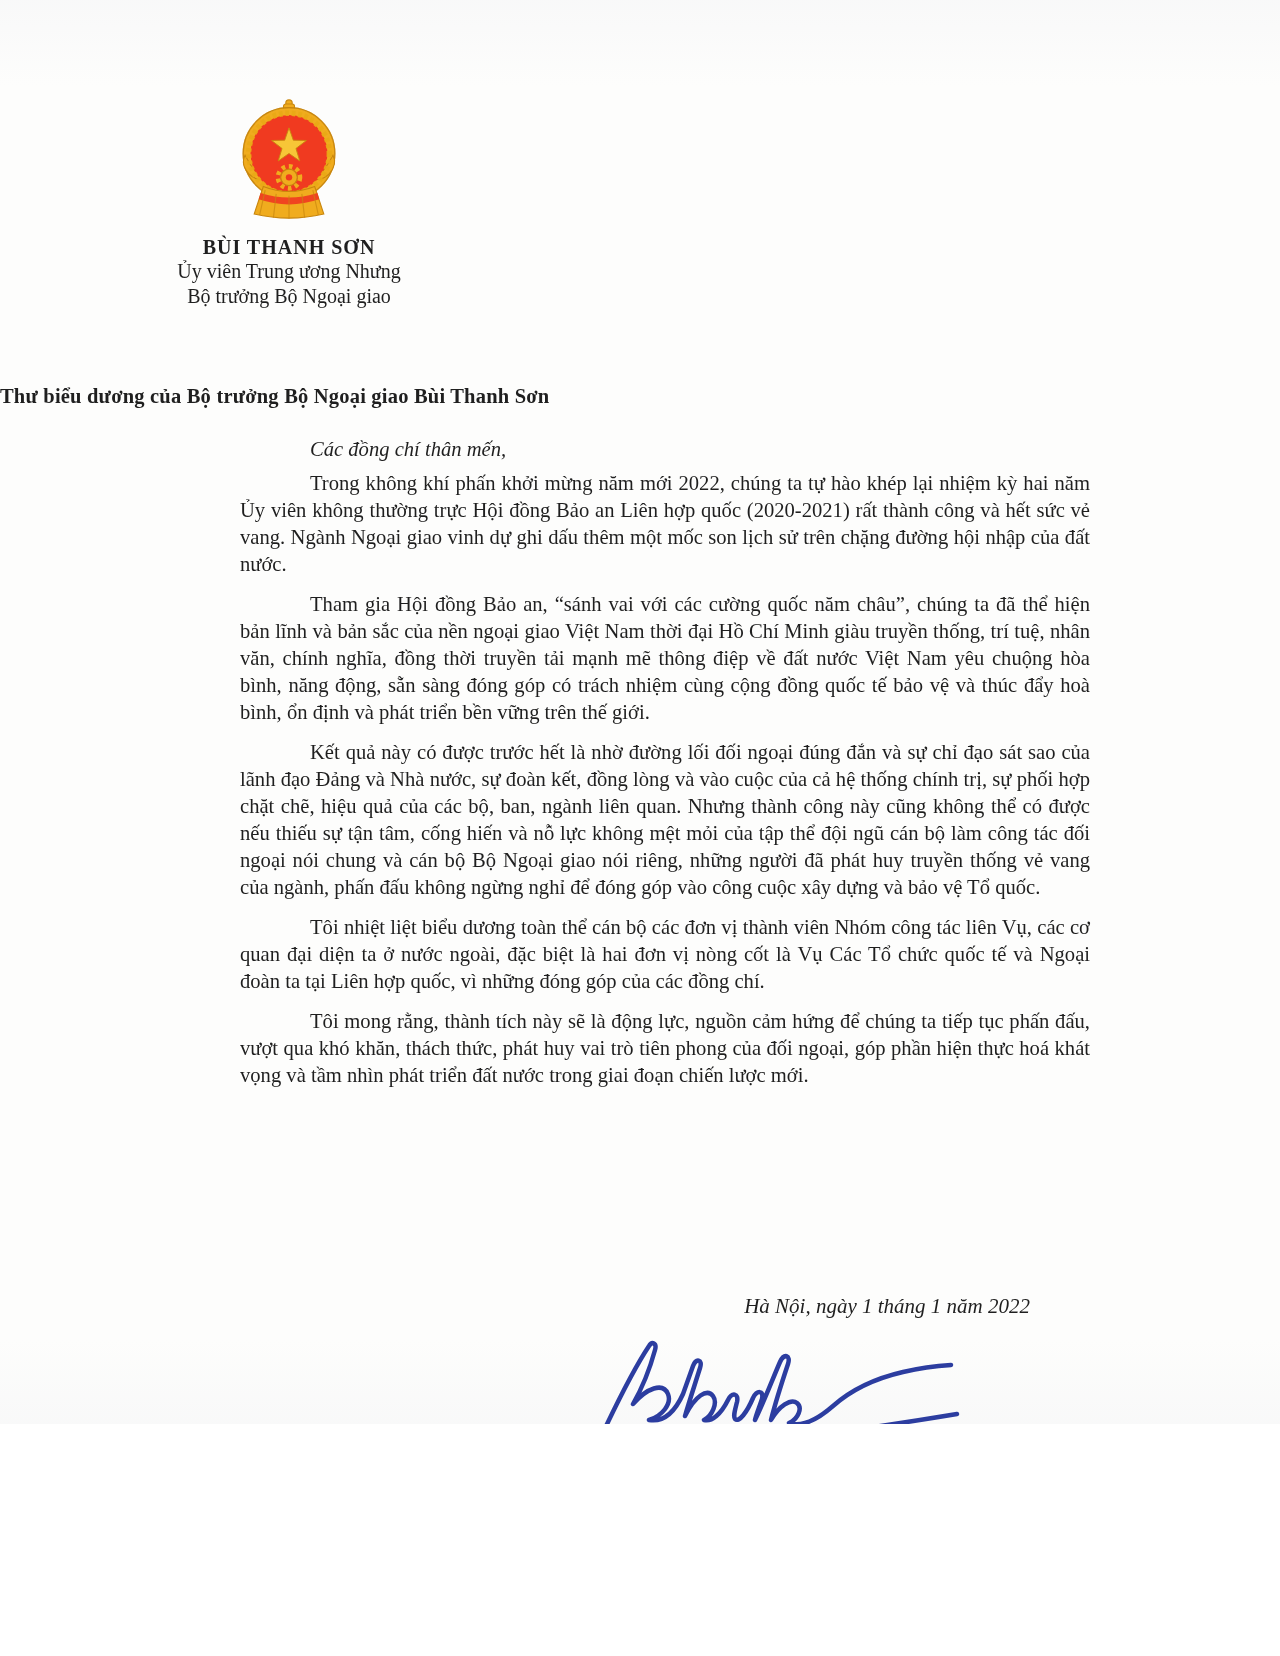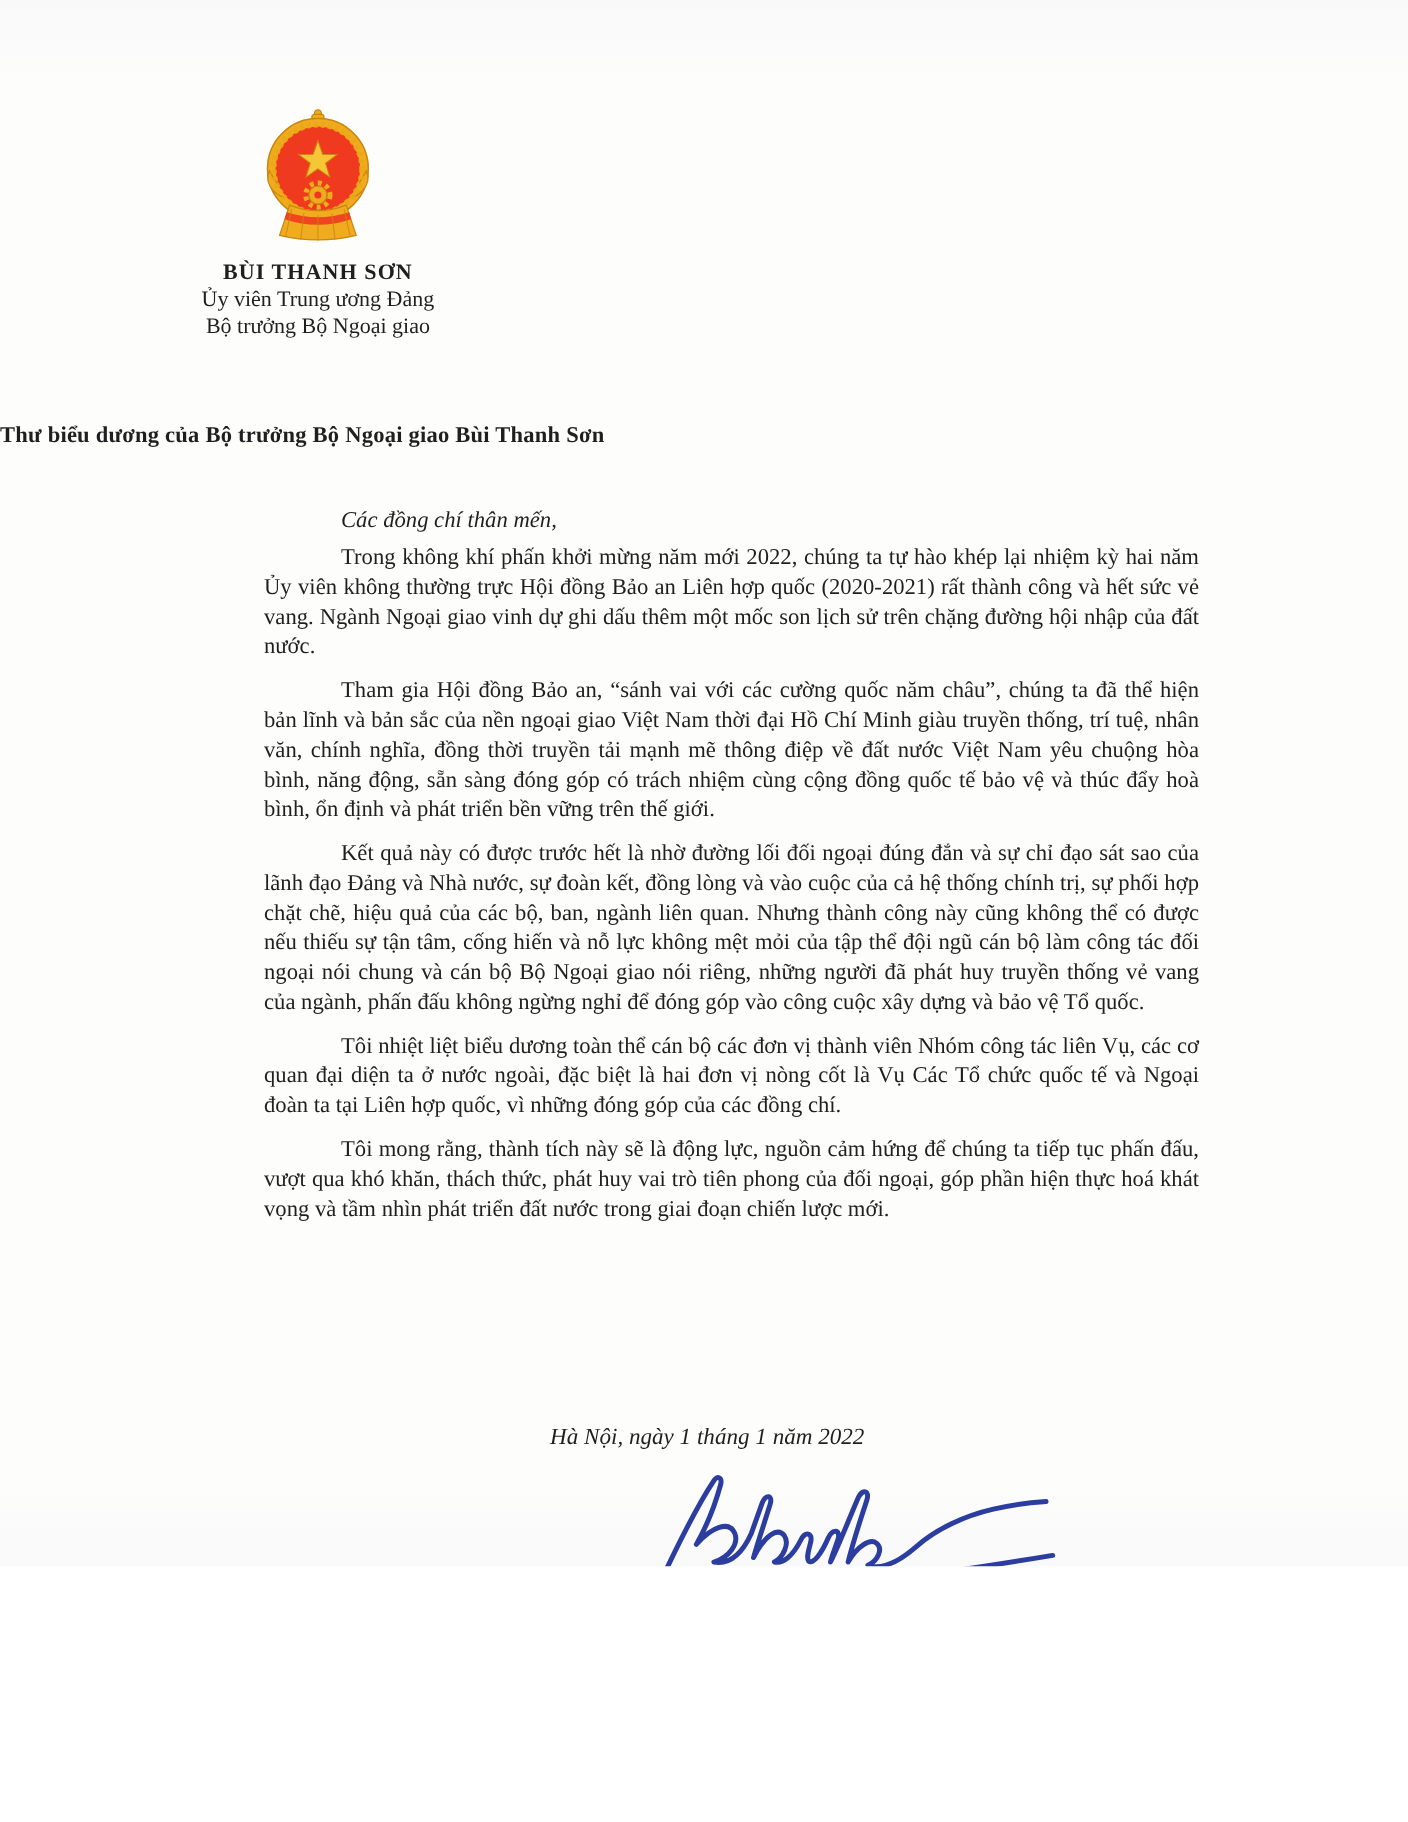--- a/index.html
+++ b/index.html
@@ -52,32 +52,32 @@
     position:absolute;
     top:385px; left:0; width:1280px;
     text-align:left;
     font-weight:bold;
     font-size:20.5px;
     letter-spacing:.2px;
   }
   
   .body{
     position:absolute;
-    top:460px; left:240px; width:850px;
+    top:436px; left:240px; width:850px;
     font-size:20.6px;
     line-height:27px;
     text-align:justify;
   }
   .body p{ text-indent:70px; margin:0 0 13px 0; }
   .salutation{ font-style:italic; margin-bottom:7px !important; text-align:left; }
   
   .dateline{
     position:absolute;
     top:1294px; left:500px; width:530px;
-    text-align:left;
+    text-align:right;
     font-style:italic;
     font-size:21px;
   }
   .signature{
     position:absolute;
     top:1332px; left:565px;
     width:410px; height:135px;
   }
   .signature path{
     fill:none;
@@ -126,21 +126,21 @@
 
       <circle cx="60" cy="86" r="12" fill="none" stroke="#F0AC1E" stroke-width="5" stroke-dasharray="4 4"></circle>
       <circle cx="60" cy="86" r="9" class="gold gold-edge"></circle>
       <circle cx="60" cy="86" r="3.5" class="red"></circle>
 
       <path d="M32,96 L22,126 Q60,135 98,126 L88,96 Q60,107 32,96 Z" class="gold gold-edge"></path>
       <path d="M27,110 Q60,121 93,110 L91,103 Q60,113 29,103 Z" class="red" opacity=".9"></path>
       <path d="M34,100 L28,127 M46,104 L43,130 M60,106 L60,131 M74,104 L77,130 M86,100 L92,127" stroke="#C8860E" stroke-width="1.2" fill="none" opacity=".7"></path>
     </svg>
     <div class="lh-name">BÙI THANH SƠN</div>
-    <div class="lh-role">Ủy viên Trung ương Đảng</div>
+    <div class="lh-role">Ủy viên Trung ương Nhưng</div>
     <div class="lh-role">Bộ trưởng Bộ Ngoại giao</div>
   </div>
 
   <div class="title">Thư biểu dương của Bộ trưởng Bộ Ngoại giao Bùi Thanh Sơn</div>
 
   <div class="body">
     <p class="salutation">Các đồng chí thân mến,</p>
     <p>Trong không khí phấn khởi mừng năm mới 2022, chúng ta tự hào khép lại nhiệm kỳ hai năm Ủy viên không thường trực Hội đồng Bảo an Liên hợp quốc (2020-2021) rất thành công và hết sức vẻ vang. Ngành Ngoại giao vinh dự ghi dấu thêm một mốc son lịch sử trên chặng đường hội nhập của đất nước.</p>
     <p>Tham gia Hội đồng Bảo an, “sánh vai với các cường quốc năm châu”, chúng ta đã thể hiện bản lĩnh và bản sắc của nền ngoại giao Việt Nam thời đại Hồ Chí Minh giàu truyền thống, trí tuệ, nhân văn, chính nghĩa, đồng thời truyền tải mạnh mẽ thông điệp về đất nước Việt Nam yêu chuộng hòa bình, năng động, sẵn sàng đóng góp có trách nhiệm cùng cộng đồng quốc tế bảo vệ và thúc đẩy hoà bình, ổn định và phát triển bền vững trên thế giới.</p>
     <p>Kết quả này có được trước hết là nhờ đường lối đối ngoại đúng đắn và sự chỉ đạo sát sao của lãnh đạo Đảng và Nhà nước, sự đoàn kết, đồng lòng và vào cuộc của cả hệ thống chính trị, sự phối hợp chặt chẽ, hiệu quả của các bộ, ban, ngành liên quan. Nhưng thành công này cũng không thể có được nếu thiếu sự tận tâm, cống hiến và nỗ lực không mệt mỏi của tập thể đội ngũ cán bộ làm công tác đối ngoại nói chung và cán bộ Bộ Ngoại giao nói riêng, những người đã phát huy truyền thống vẻ vang của ngành, phấn đấu không ngừng nghỉ để đóng góp vào công cuộc xây dựng và bảo vệ Tổ quốc.</p>

